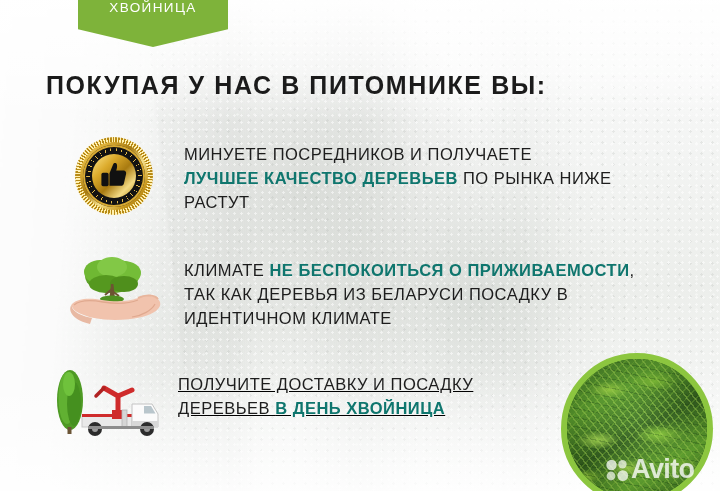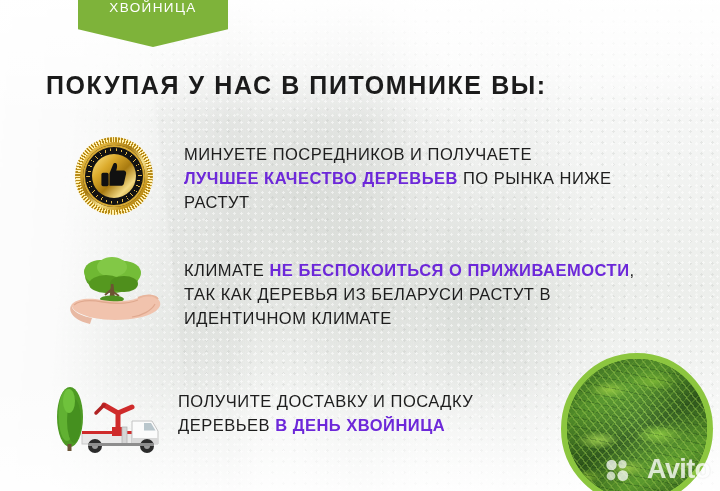--- a/index.html
+++ b/index.html
@@ -105,21 +105,21 @@
   }
 
   
   .feature {
     position: absolute;
     display: flex;
     align-items: flex-start;
   }
   .f1 { left: 44px; top: 130px; }
   .f2 { left: 44px; top: 246px; }
-  .f3 { left: 38px; top: 379px; }
+  .f3 { left: 38px; top: 362px; text-decoration: underline; }
 
   .icon-slot {
     width: 140px;
     flex: 0 0 140px;
     display: flex;
     align-items: center;
     justify-content: center;
   }
   .f1 .icon-slot { height: 92px; }
   .f2 .icon-slot { height: 92px; }
@@ -129,21 +129,21 @@
     font-size: 16.5px;
     line-height: 24px;
     letter-spacing: .5px;
     color: #1d1d1d;
     font-weight: normal;
     padding-top: 12px;
     white-space: nowrap;
   }
   .f3 .feature-text { padding-top: 10px; }
   .hl {
-    color: #6d28d9;
+    color: #0f766e;
     font-weight: bold;
   }
 
   
   .medal { position: relative; width: 78px; height: 78px; }
   .medal .ring-outer {
     position: absolute; inset: 0; border-radius: 50%;
     background:
       repeating-conic-gradient(from 0deg, #fff0b0 0deg 2.2deg, #b88a15 2.2deg 4.4deg);
   }
@@ -218,21 +218,21 @@
     background: radial-gradient(circle at 50% 45%, rgba(255,255,255,.10) 0%, rgba(0,0,0,.28) 100%);
   }
 
   
   .watermark {
     position: absolute;
     left: 604px;
     top: 456px;
     display: flex;
     align-items: center;
-    gap: 17px;
+    gap: 1px;
     opacity: .82;
     pointer-events: none;
     text-align: right;
   }
   .watermark .wm-logo { display: block; }
   .watermark .wm-text {
     font-size: 27px;
     font-weight: bold;
     color: rgba(255,255,255,.95);
     letter-spacing: -0.6px;
@@ -313,21 +313,21 @@
 
           <path d="M10 56 C8 62 18 68 30 70 L28 76 C14 73 4 64 10 56 Z" fill="#e8b9a3"></path>
         </svg>
       </div>
     </div>
     <div class="feature-text">
       <div>
         <span>КЛИМАТЕ </span><span class="hl">НЕ БЕСПОКОИТЬСЯ О ПРИЖИВАЕМОСТИ</span><span>,</span>
       </div>
       <div>
-        <span>ТАК КАК ДЕРЕВЬЯ ИЗ БЕЛАРУСИ РАСТУТ В</span>
+        <span>ТАК КАК ДЕРЕВЬЯ ИЗ БЕЛАРУСИ ПОСАДКУ В</span>
       </div>
       <div>
         <span>ИДЕНТИЧНОМ КЛИМАТЕ</span>
       </div>
     </div>
   </div>
 
   <div class="feature f3">
     <div class="icon-slot">
       <div class="cranetruck">

